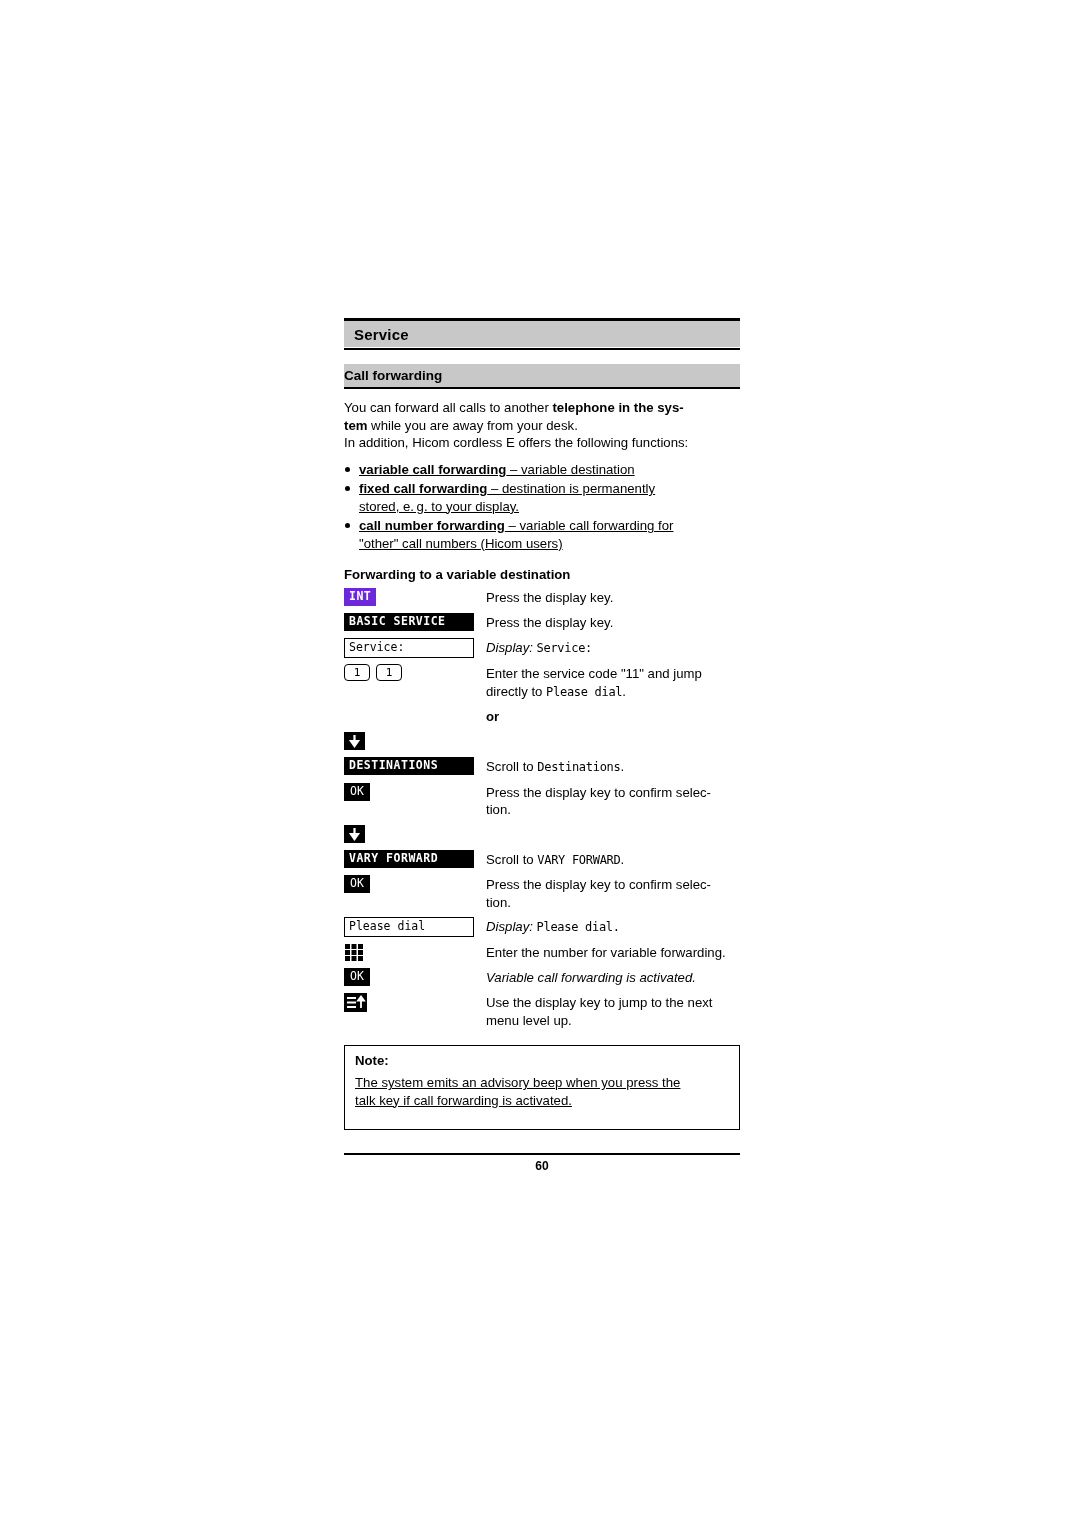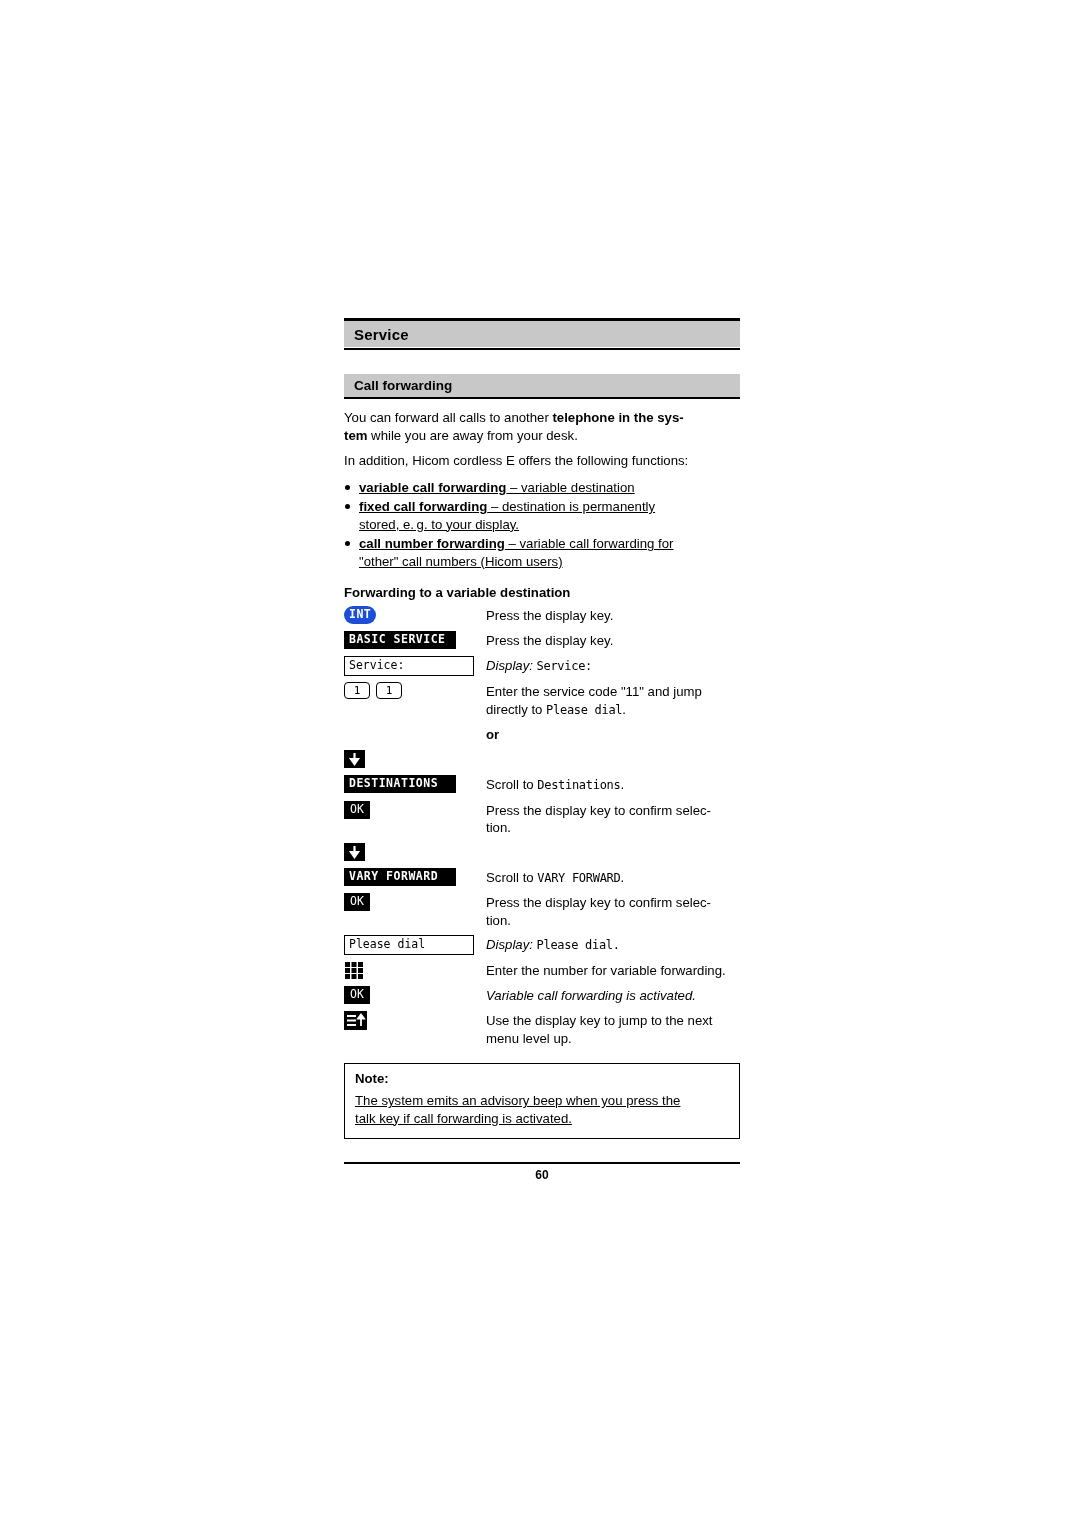--- a/index.html
+++ b/index.html
@@ -44,43 +44,42 @@
     background: #000000;
     width: 100%;
     margin-top: 1px;
   }
   
   .section-bar {
     background: #c8c8c8;
     height: 23px;
     display: flex;
     align-items: center;
-    padding-left: 10px;
-    box-sizing: border-box;
-    margin-top: 24px;
+    box-sizing: border-box;
+    margin-top: 14px;
   }
   .section-bar .sec-title {
     font-size: 13.5px;
     font-weight: bold;
   }
   .section-underline {
     height: 2px;
     background: #000000;
     width: 100%;
   }
   
   .para {
     font-size: 13.2px;
     line-height: 17.5px;
     margin-top: 10px;
   }
   .para2 {
     font-size: 13.2px;
     line-height: 17.5px;
-    margin-top: 8px;
+    margin-top: 0px;
   }
   b { font-weight: bold; }
   .bullets { margin-top: 9px; }
   .bullet {
     position: relative;
     padding-left: 15px;
     font-size: 13.2px;
     line-height: 17.5px;
     margin-bottom: 2px;
     text-decoration: underline;
@@ -120,33 +119,32 @@
     padding-top: 1px;
   }
   .mono {
     font-family: "DejaVu Sans Mono", monospace;
     font-size: 12px;
     letter-spacing: -0.3px;
   }
   .ital { font-style: italic; }
   .key-black {
     display: inline-block;
-    background: #1d4ed8;
+    background: #6d28d9;
     color: #fff;
     font-family: "DejaVu Sans Mono", monospace;
     font-size: 11.5px;
     font-weight: bold;
     line-height: 15px;
     padding: 1px 5px 2px 5px;
     box-sizing: border-box;
     letter-spacing: .5px;
-    border-radius: 9px;
   }
   .key-black-wide {
-    width: 112px;
+    width: 130px;
     display: inline-block;
     background: #000;
     color: #fff;
     font-family: "DejaVu Sans Mono", monospace;
     font-size: 11.5px;
     font-weight: bold;
     line-height: 15px;
     padding: 1px 5px 2px 5px;
     box-sizing: border-box;
     letter-spacing: .5px;
@@ -197,21 +195,21 @@
   .icon-key {
     display: inline-block;
     width: 23px;
     height: 18px;
     position: relative;
   }
   
   .note-box {
     border: 1.5px solid #000;
     margin-top: 16px;
-    padding: 7px 10px 11px 10px;
+    padding: 7px 10px 20px 10px;
     box-sizing: border-box;
   }
   .note-title {
     font-size: 13.2px;
     font-weight: bold;
     margin-bottom: 6px;
   }
   .note-text {
     font-size: 13.2px;
     line-height: 17.5px;

